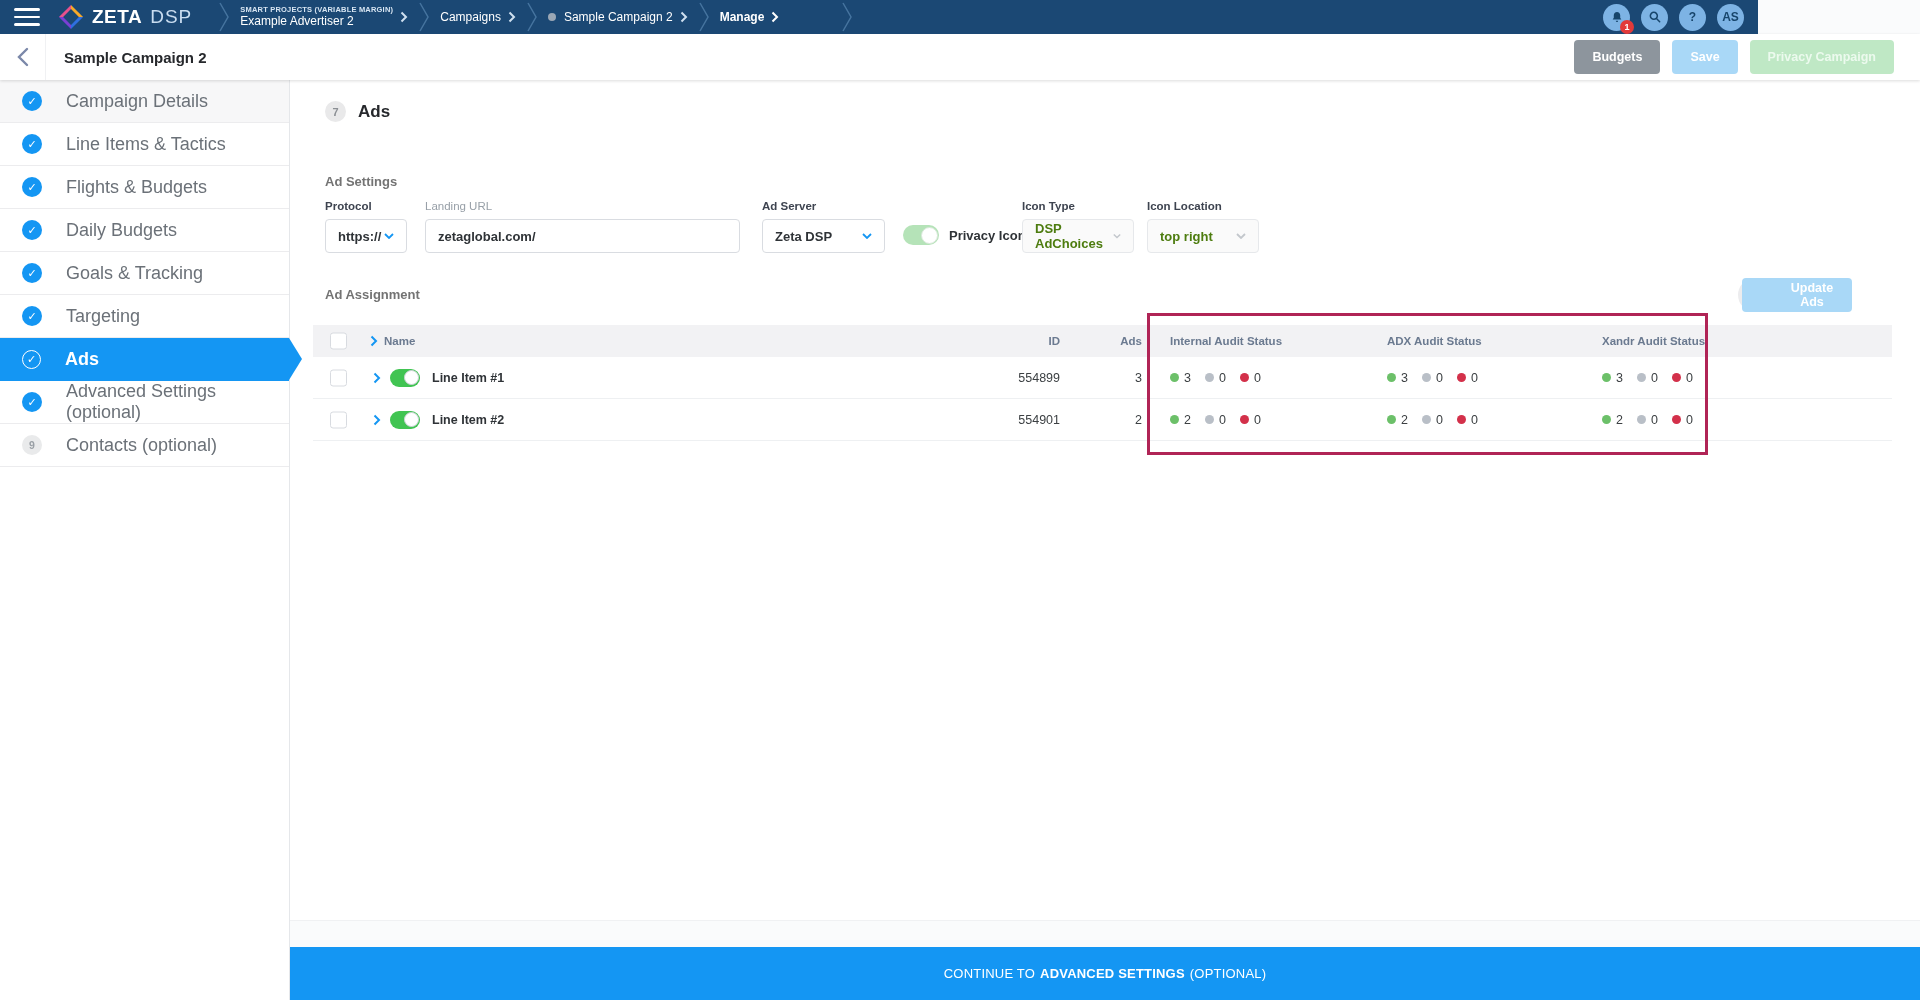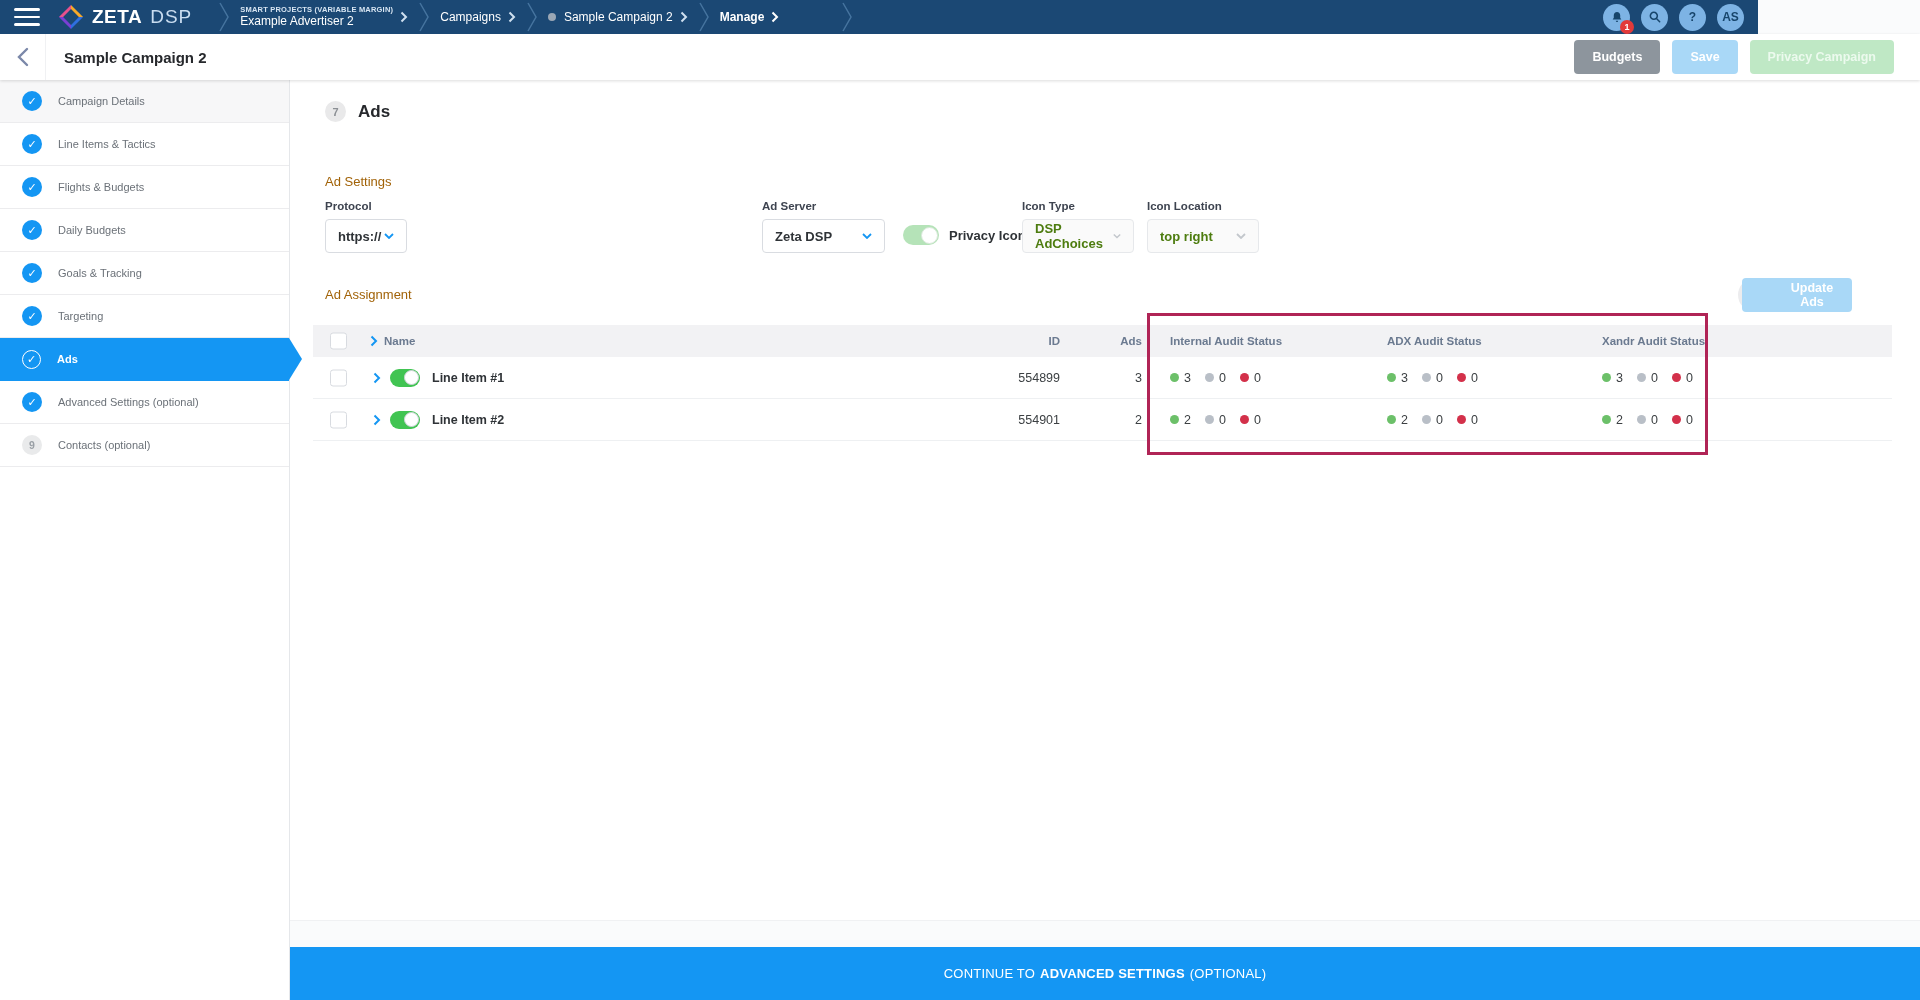--- a/index.html
+++ b/index.html
@@ -35,36 +35,36 @@
   .toolbar .btns { position:absolute; right:26px; display:flex; gap:12px; }
   .btn { height:34px; padding:0 18px; border:none; border-radius:4px; font-family:inherit; font-size:12.5px; font-weight:700; color:#fff; cursor:pointer; }
   .btn.actions { background:#8d959d; }
   .btn.save { background:#a9d8f7; cursor:default; }
   .btn.launch { background:#bfe8c5; color:#ecfaee; cursor:default; }
 
   
   .sidebar { position:absolute; left:0; top:80px; width:290px; bottom:0; background:#fff; border-right:1px solid #e5e7ea; z-index:20; }
   .sitem { position:relative; height:43px; border-bottom:1px solid #ececee; display:flex; align-items:center; padding-left:22px; cursor:pointer; background:#fff; }
   .sitem.first { background:#f7f7f8; }
-  .sitem .lbl { margin-left:16px; font-size:11px; color:#6b7178; }
+  .sitem .lbl { margin-left:24px; font-size:18px; color:#6b7178; }
   .ck { width:20px; height:20px; border-radius:50%; background:#1496f3; color:#fff; font-size:11px; font-weight:700; display:flex; align-items:center; justify-content:center; flex:0 0 auto; }
   .ck.pending { background:#e9eaeb; color:#9aa0a6; font-size:10.5px; }
   .sitem.active { background:#1496f3; border-bottom-color:#1496f3; }
   .sitem.active .lbl { color:#fff; font-weight:700; }
   .sitem.active .ck { background:transparent; border:1.6px solid #fff; width:19px; height:19px; }
   .sitem.active::after { content:""; position:absolute; right:-13px; top:50%; transform:translateY(-50%); border-top:21.5px solid transparent; border-bottom:21.5px solid transparent; border-left:13px solid #1496f3; }
   .help { position:absolute; left:0; bottom:0; width:289px; height:55px; border-top:1px solid #e2e4e7; background:#fff; display:flex; align-items:center; justify-content:center; font-size:10.5px; font-weight:700; letter-spacing:.5px; color:#4a5056; cursor:pointer; }
 
   
   .main { position:absolute; left:290px; top:80px; right:0; bottom:53px; background:#fff; }
   .main .graystrip { position:absolute; left:0; right:0; bottom:0; height:27px; background:#fafbfc; border-top:1px solid #f0f1f3; }
   .heading { position:absolute; left:35px; top:21px; display:flex; align-items:center; gap:12px; }
   .stepnum { width:21px; height:21px; border-radius:50%; background:#e9e9ea; color:#8b8f94; font-size:11px; font-weight:700; display:flex; align-items:center; justify-content:center; }
   .heading h1 { font-size:17px; font-weight:800; color:#26282c; }
-  .seclabel { position:absolute; font-size:13px; font-weight:400; color:#a16207; }
+  .seclabel { position:absolute; font-size:13px; font-weight:700; color:#737373; }
   .fld { position:absolute; }
   .fld .flabel { font-size:11.5px; font-weight:700; color:#3e4450; margin-bottom:7px; white-space:nowrap; }
   .fld .flabel.soft { font-weight:400; color:#98a0a8; }
   .fbox { height:34px; background:#fff; border:1px solid #d9dce1; border-radius:4px; display:flex; align-items:center; padding:0 12px; font-size:13px; font-weight:700; color:#2f3337; justify-content:space-between; cursor:pointer; }
   .fbox.disabled { background:#fafafa; border-color:#e6e8eb; color:#4d7c0f; cursor:default; }
   .finput { width:100%; height:34px; border:1px solid #d9dce1; border-radius:4px; padding:0 12px; font-family:inherit; font-size:13px; font-weight:700; color:#2f3337; }
   .toggle { position:relative; width:36px; height:20px; border-radius:10px; background:#b5e3b8; cursor:pointer; flex:0 0 auto; }
   .toggle .knob { position:absolute; top:1.5px; right:1.5px; width:17px; height:17px; border-radius:50%; background:#fff; border:1px solid #d9e8da; }
   .toggle.row-on { width:30px; height:18px; background:#41c452; }
   .toggle.row-on .knob { width:15px; height:15px; border-color:#cfd4d8; }
@@ -251,20 +251,24 @@
 
     <div class="fld" style="left:35px; top:120px; width:82px;">
       <div class="flabel">Protocol</div>
       <div class="fbox">
         <span>https://</span>
         <svg width="10" height="6" viewBox="0 0 10 6">
             <polyline points="1,1 5,5 9,1" fill="none" stroke="#1496f3" stroke-width="1.8"></polyline>
           </svg>
       </div>
     </div>
+    <div class="fld" style="left:135px; top:120px; width:315px;">
+      <div class="flabel soft">Landing URL</div>
+      <input class="finput" value="zetaglobal.com/" style="">
+    </div>
     <div class="fld" style="left:472px; top:120px; width:123px;">
       <div class="flabel">Ad Server</div>
       <div class="fbox">
         <span>Zeta DSP</span>
         <svg width="10" height="6" viewBox="0 0 10 6">
             <polyline points="1,1 5,5 9,1" fill="none" stroke="#1496f3" stroke-width="1.8"></polyline>
           </svg>
       </div>
     </div>
     <div class="privacy" style="left:613px; top:145px;">

